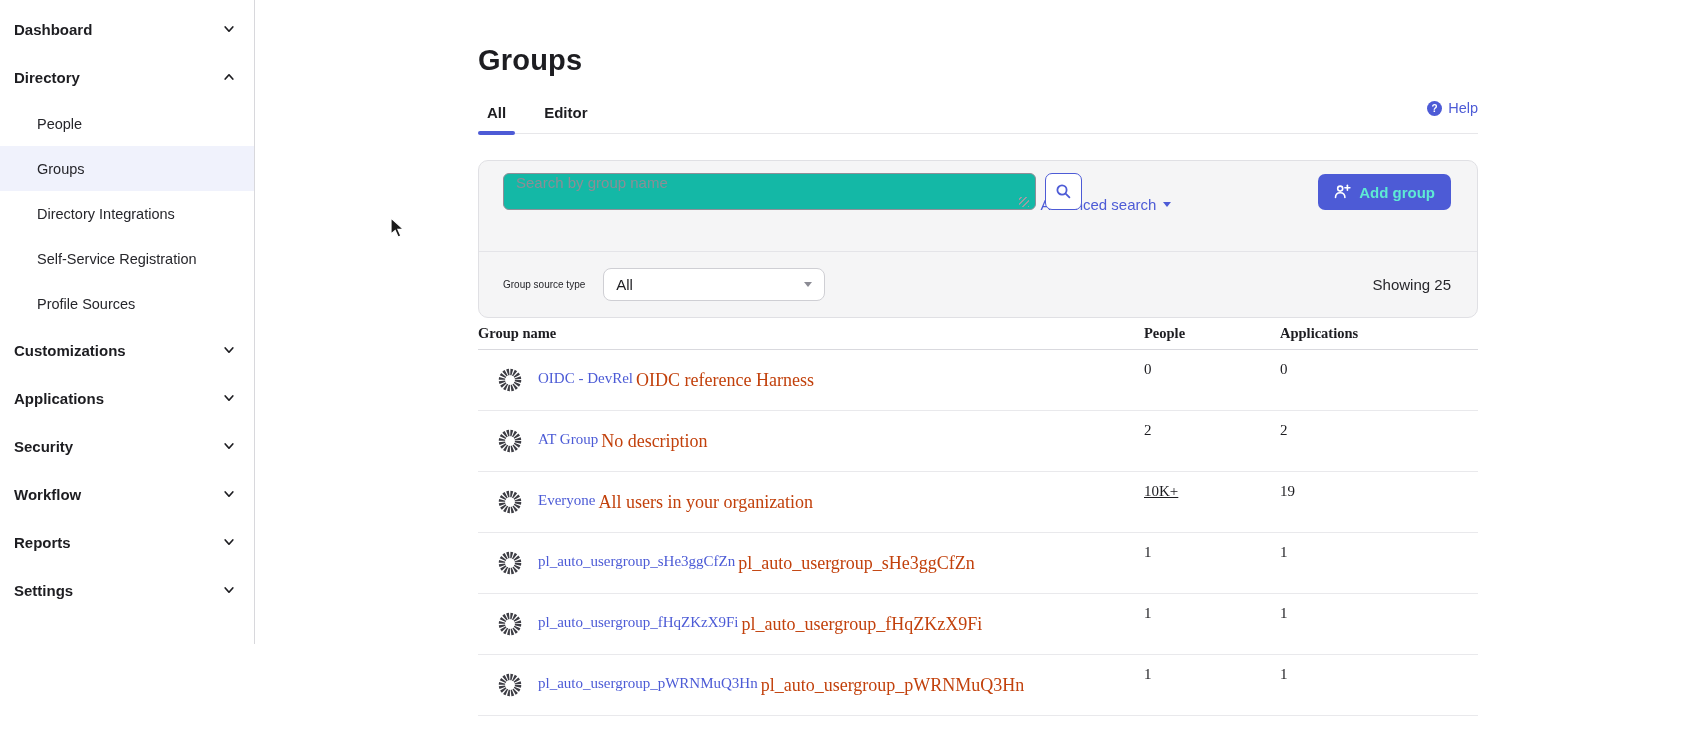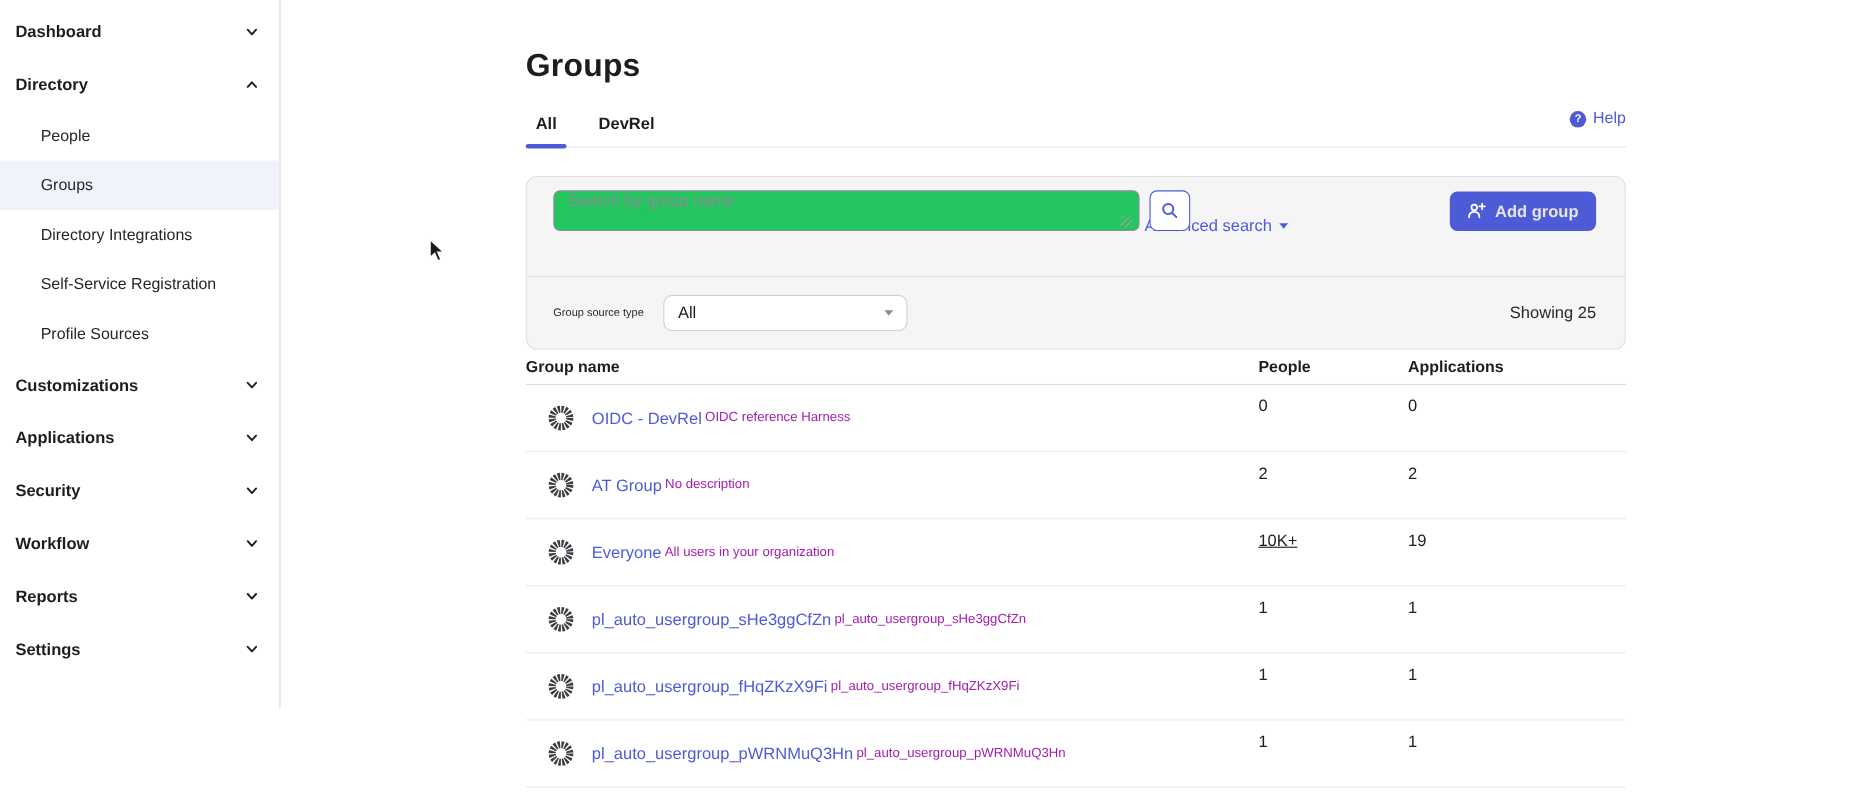--- a/index.html
+++ b/index.html
@@ -30,59 +30,59 @@
   .tabs { display:flex; margin-top:27px; border-bottom:1px solid #e7e7ea; }
   .tab { padding:0 9px 12px 9px; margin-right:20px; font-size:15px; font-weight:700;
     position:relative; cursor:pointer; }
   .tab.active::after { content:""; position:absolute; left:0; right:0; bottom:-2px;
     height:4px; background:#4d5bd6; border-radius:2px; }
 
   
   .card { margin-top:26px; background:#f5f5f6; border:1px solid #e0e0e4; border-radius:10px; }
   .search-section { position:relative; height:90px; padding:12px 26px 0 24px; }
   .search-input { width:533px; height:37px; border:1px solid #8f8f98; border-radius:6px;
-    background:#22c55e; padding:0 22px 0 12px; font-size:15px; color:#1d1d21; resize:none;
+    background:#14b8a6; padding:0 22px 0 12px; font-size:15px; color:#1d1d21; resize:none;
     font-family:"Liberation Sans", sans-serif; }
   .search-input::placeholder { color:#8d8d95; }
   .resize-grip { position:absolute; left:540px; top:36px; width:10px; height:10px;
     background:repeating-linear-gradient(315deg,#9b9ba3 0 1.3px,transparent 1.3px 4px); }
   .search-btn { position:absolute; left:566px; top:12px; width:37px; height:37px;
     border:1px solid #4d5bd6; border-radius:7px; background:#fff; cursor:pointer;
     display:flex; align-items:center; justify-content:center; }
   .adv-search { display:inline-flex; align-items:center; gap:7px; margin-top:18px;
     color:#4d5bd6; font-size:15px; cursor:pointer; text-decoration:none; }
   .caret-down-sm { width:0; height:0; border-left:4.5px solid transparent;
     border-right:4.5px solid transparent; border-top:5.5px solid #4d5bd6; }
   .add-group-btn { position:absolute; right:26px; top:13px; height:36px; padding:0 16px;
-    background:#4d5bd6; color:#e5e5e5; border:none; border-radius:7px; font-size:15px;
+    background:#4d5bd6; color:#5eead4; border:none; border-radius:7px; font-size:15px;
     font-weight:700; display:flex; align-items:center; gap:8px; cursor:pointer;
     font-family:"Liberation Sans", sans-serif; }
 
   .filter-bar { display:flex; align-items:center; height:66px; border-top:1px solid #e4e4e8;
     padding:0 26px 0 24px; }
   .filter-label { font-size:10px; color:#26262b; }
   .select { position:relative; margin-left:18px; width:222px; height:33px; background:#fff;
     border:1px solid #cfcfd4; border-radius:8px; display:flex; align-items:center;
     padding:0 12px; font-size:15px; cursor:pointer; }
   .select .caret { position:absolute; right:12px; width:0; height:0;
     border-left:4.5px solid transparent; border-right:4.5px solid transparent;
     border-top:5px solid #8b8b94; }
   .showing { margin-left:auto; font-size:15px; color:#26262b; }
 
   
-  .table { width:1000px; }
+  .table { width:1000px;font-family:Liberation Serif, serif; }
   .thead { display:grid; grid-template-columns:666px 136px 198px; height:32px;
     align-items:center; border-bottom:1px solid #d9d9de; }
   .th { font-size:14.5px; font-weight:700; }
   .trow { display:grid; grid-template-columns:666px 136px 198px; height:61px;
     border-bottom:1px solid #e9e9ec; }
   .cell-name { display:flex; align-items:center; gap:15px; padding-left:19px; }
   .name-stack { display:flex; flex-direction:row; gap:3px; }
   .g-name { color:#4c5bd6; font-size:15px; text-decoration:none; cursor:pointer; }
-  .g-desc { color:#a21caf; font-size:12px; }
+  .g-desc { color:#c2410c; font-size:18px; }
   .cell-num { font-size:15px; padding-top:11px; }
   .cell-num .linkish { color:#1d1d21; text-decoration:underline; cursor:pointer; }
 
   .cursor { position:absolute; left:390px; top:217px; pointer-events:none; }
 </style>
 </head>
 <body>
 
 <nav class="sidebar" id="sidebar">
   <div class="nav-item top">
@@ -167,21 +167,21 @@
   <div class="content">
     <h1 class="page-title">Groups</h1>
 
     <a class="help-link">
       <span class="help-badge">?</span>
       <span>Help</span>
     </a>
 
     <div class="tabs">
       <div class="tab active">All</div>
-      <div class="tab">DevRel</div>
+      <div class="tab">Editor</div>
     </div>
 
     <div class="card">
       <div class="search-section">
         <textarea class="search-input" rows="1" placeholder="Search by group name" style=""></textarea>
         <div class="resize-grip"></div>
         <button class="search-btn">
           <svg width="17" height="17" viewBox="0 0 17 17">
             <circle cx="7" cy="7" r="4.6" fill="none" stroke="#4d5bd6" stroke-width="1.8"></circle>
             <line x1="10.6" y1="10.6" x2="14.4" y2="14.4" stroke="#4d5bd6" stroke-width="1.8" stroke-linecap="round"></line>

